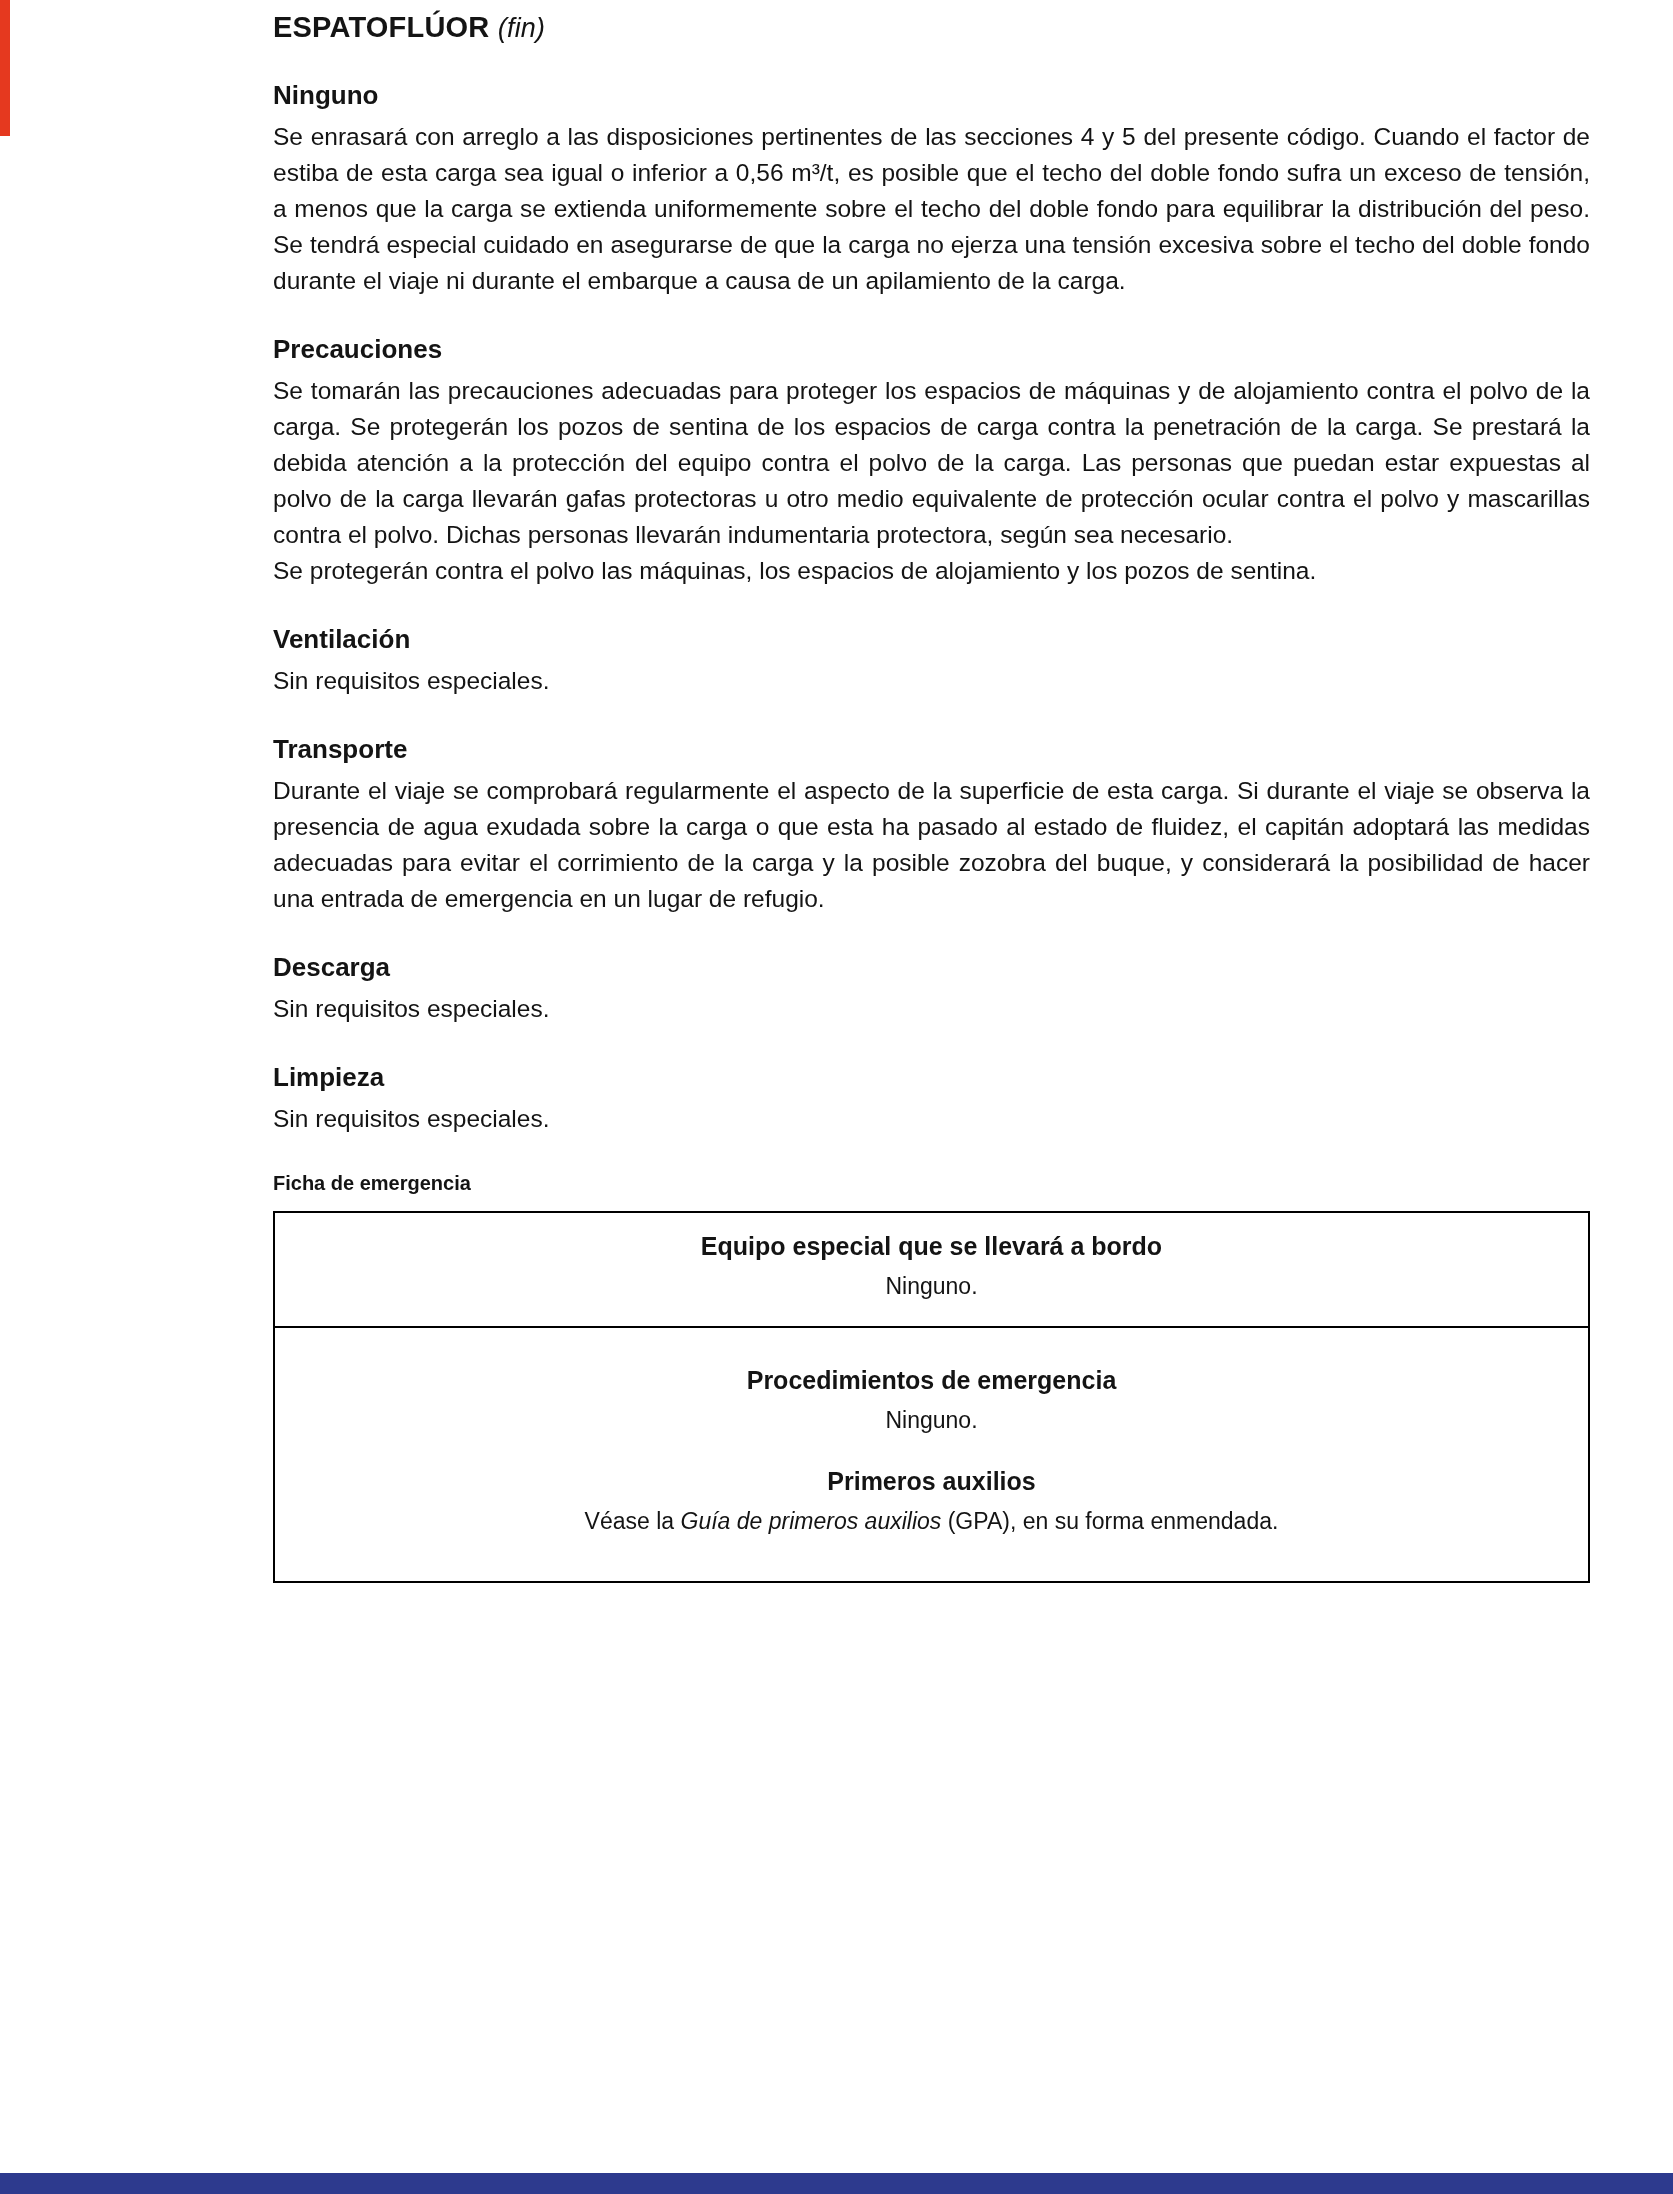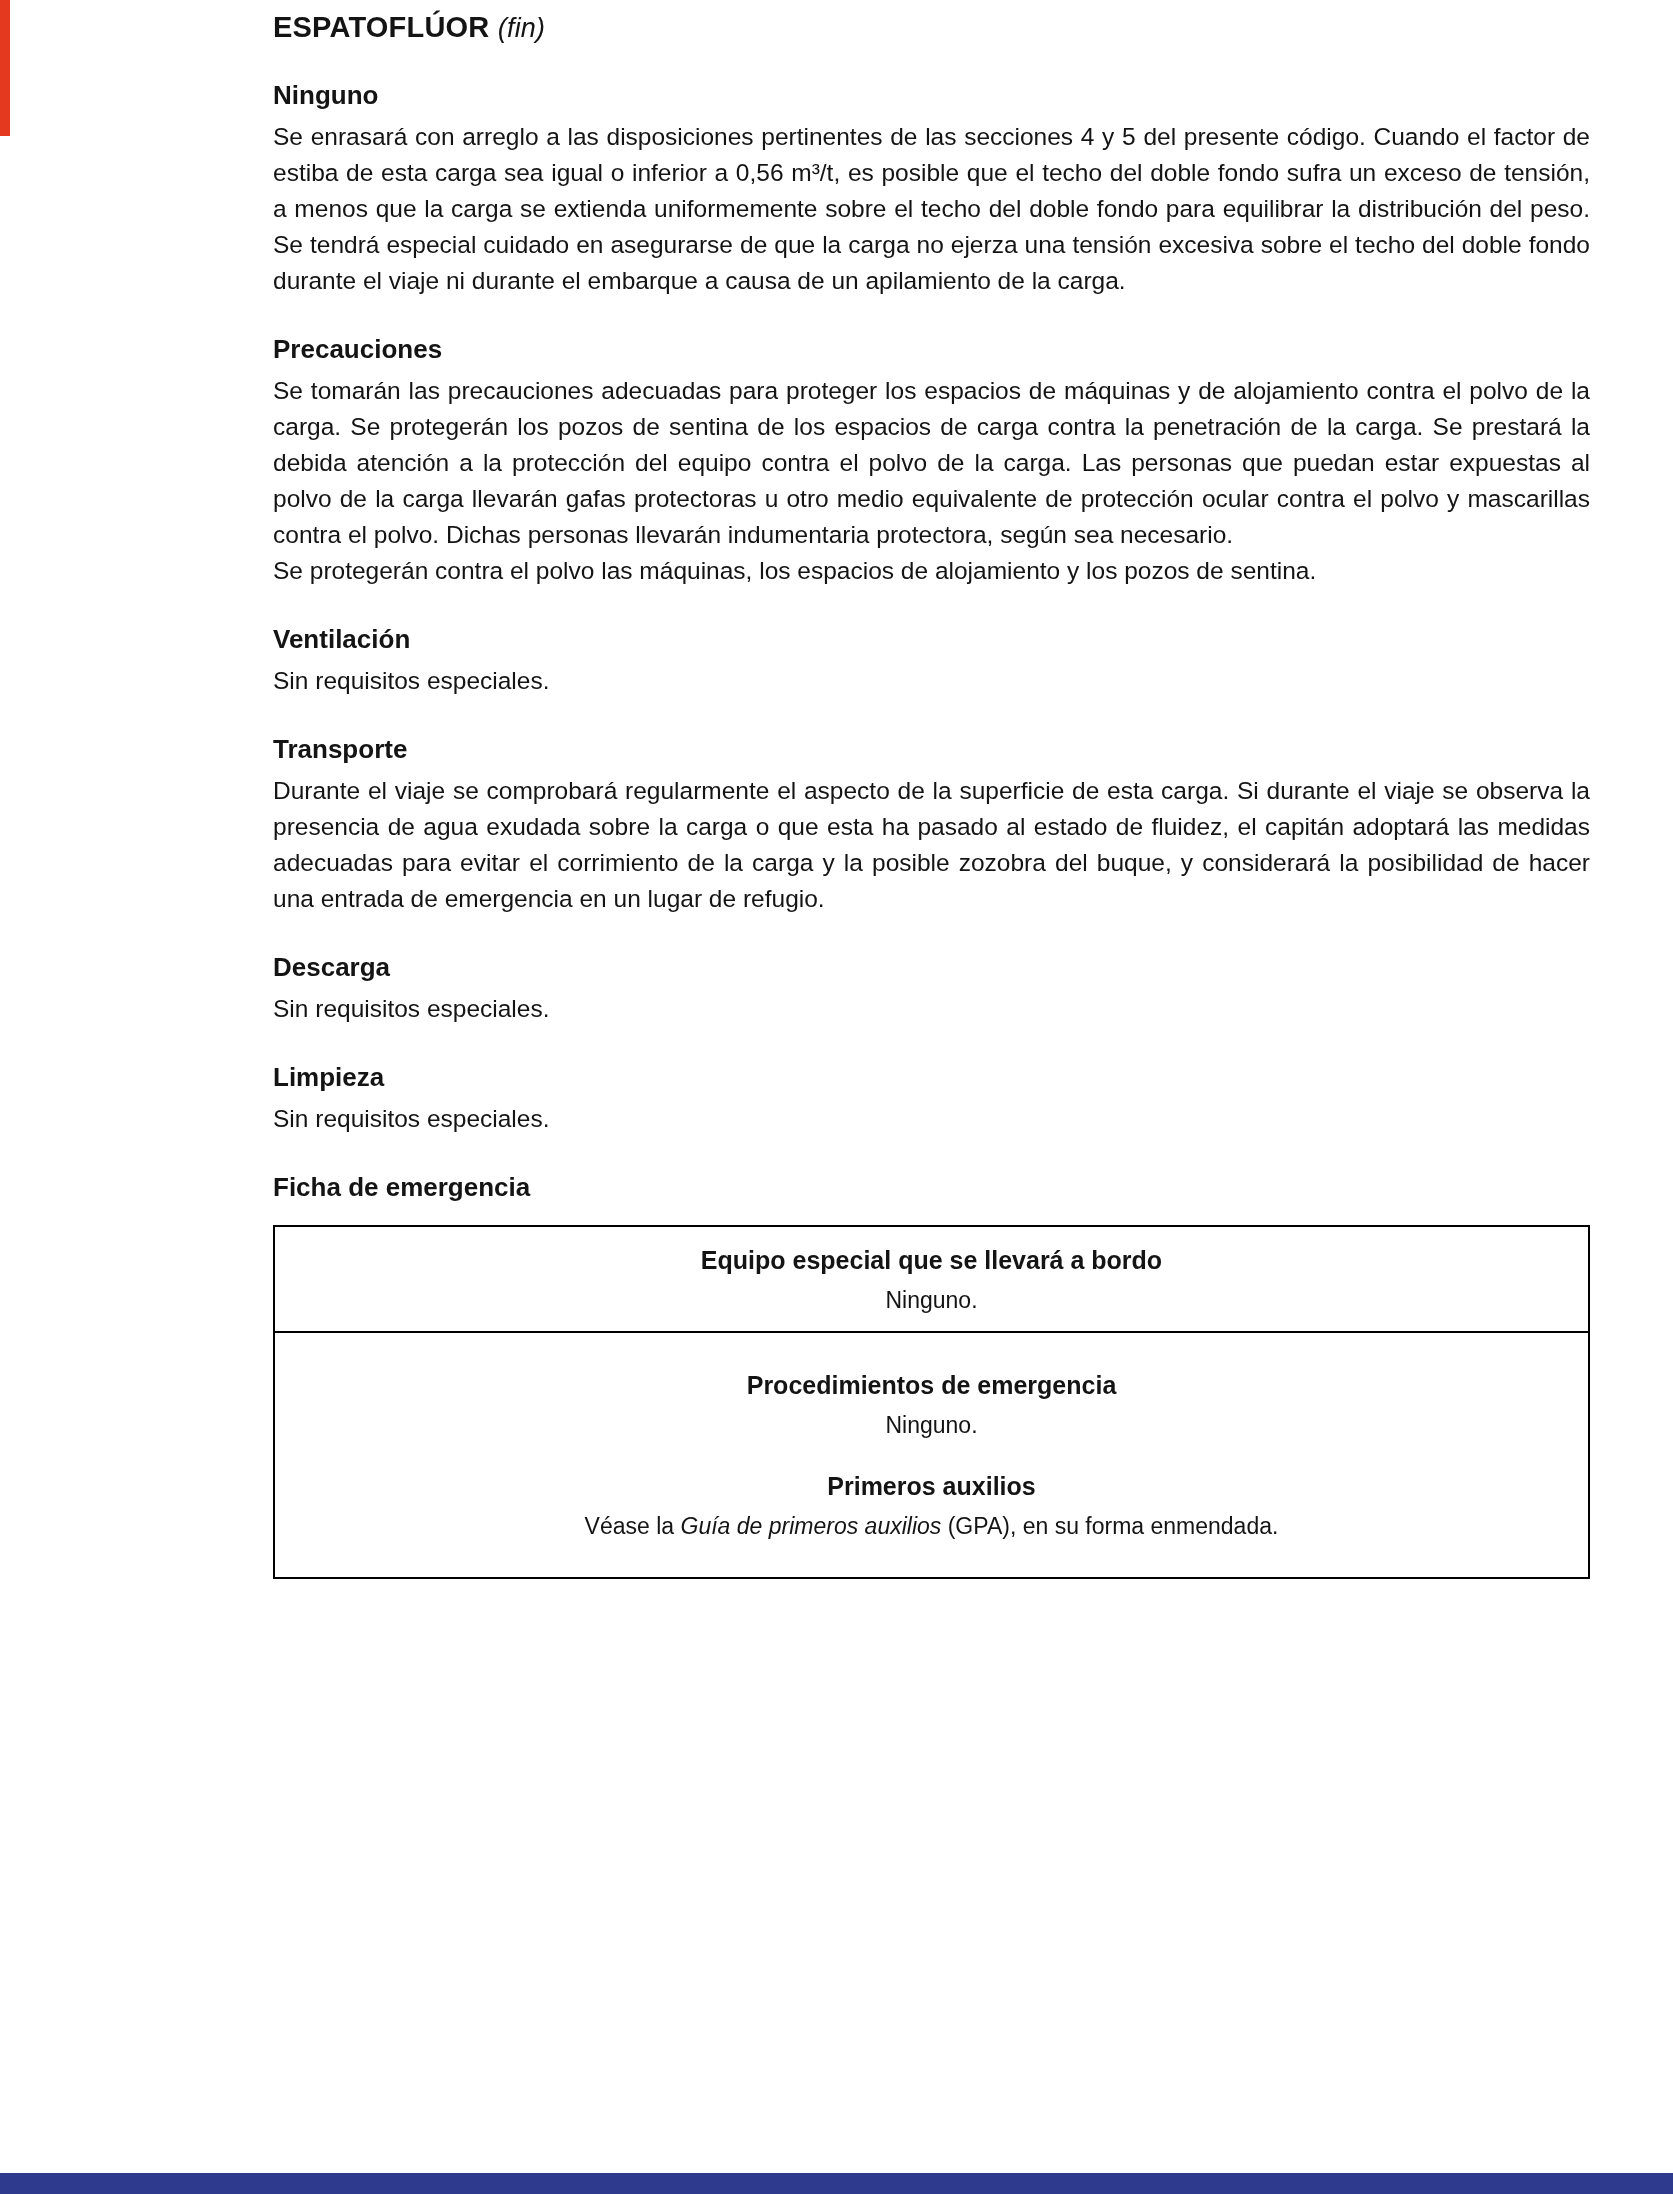--- a/index.html
+++ b/index.html
@@ -12,23 +12,23 @@
     overflow:hidden;
   }
   .edge-strip{position:absolute;left:0;top:0;width:10.3px;height:136px;}
   .bottom-bar{position:absolute;left:0;right:0;bottom:0;height:20.6px;}
   .page{position:absolute;left:273px;top:11px;width:1317px;}
   .doc-title{font-size:29px;font-weight:bold;margin:0 0 36px 0;letter-spacing:0.2px;}
   .doc-title .note{font-weight:normal;font-style:italic;font-size:27px;}
   .section{margin:0 0 35px 0;}
   h2.sec-head{font-size:26px;font-weight:bold;margin:0 0 8px 0;}
   p.body{font-size:24.5px;line-height:36px;margin:0;text-align:justify;}
-  .emer-head{font-size:26px;font-weight:bold;margin:0 0 22px 0;}
+  .emer-head{font-size:20px;font-weight:bold;margin:0 0 16px 0;}
   .emer-table{border:2.4px solid #000;}
-  .emer-cell{text-align:center;padding:19px 32px 13px;}
+  .emer-cell{text-align:center;padding:19px 32px 22px;}
   .emer-cell.first{border-bottom:2.4px solid #000;}
   .block{margin:19px 0 28.5px;}
   .block:last-child{margin-bottom:20.6px;}
   .block-title{font-size:25px;font-weight:bold;margin:0 0 8px 0;}
   .block-body{font-size:23px;line-height:35px;margin:0;}
   .italic{font-style:italic;}
 </style>
 </head>
 <body>
 

